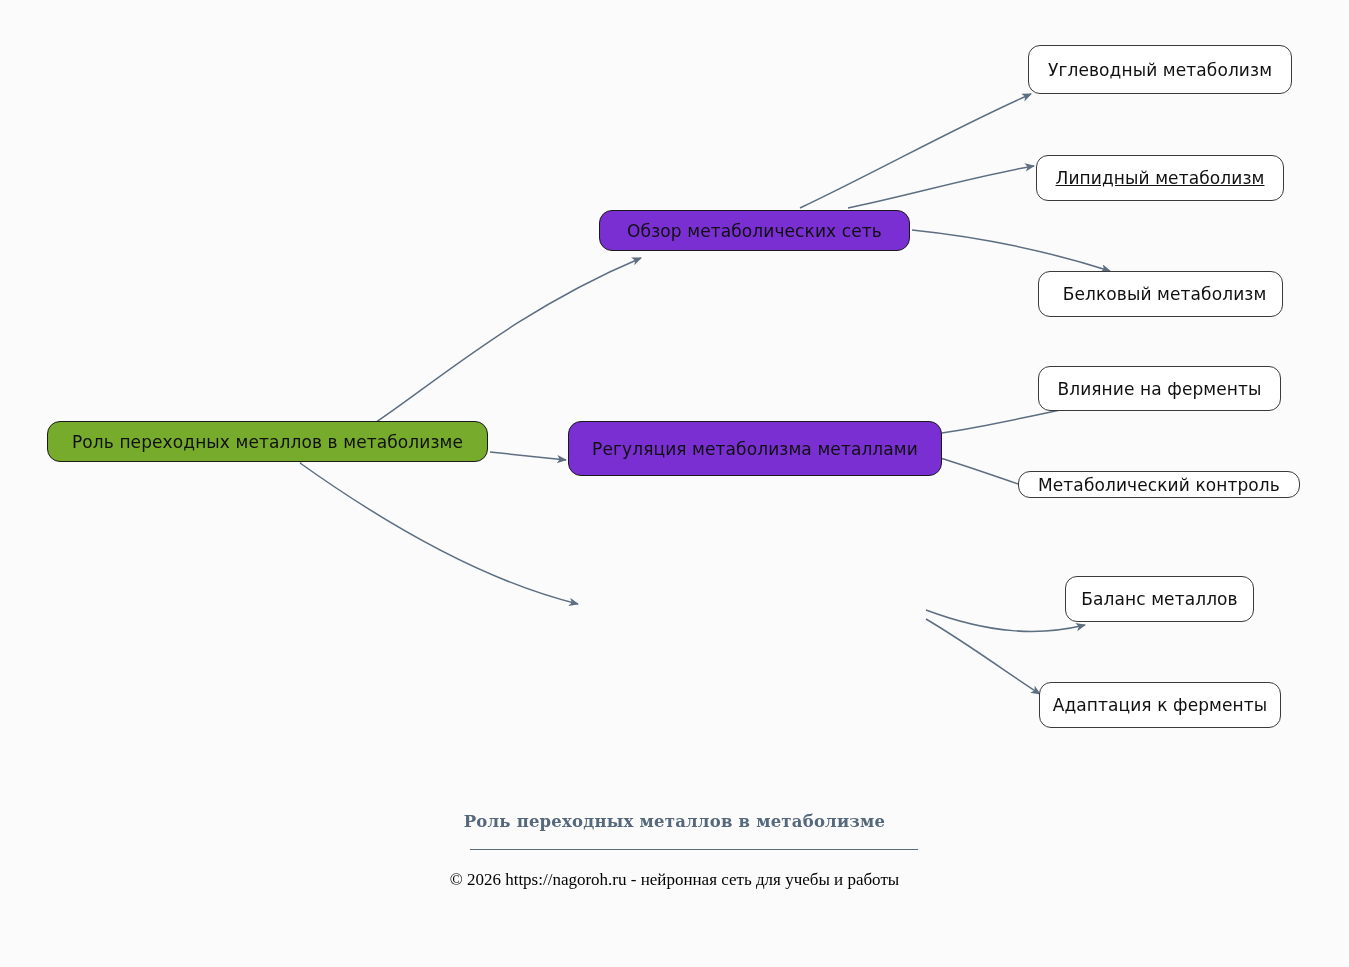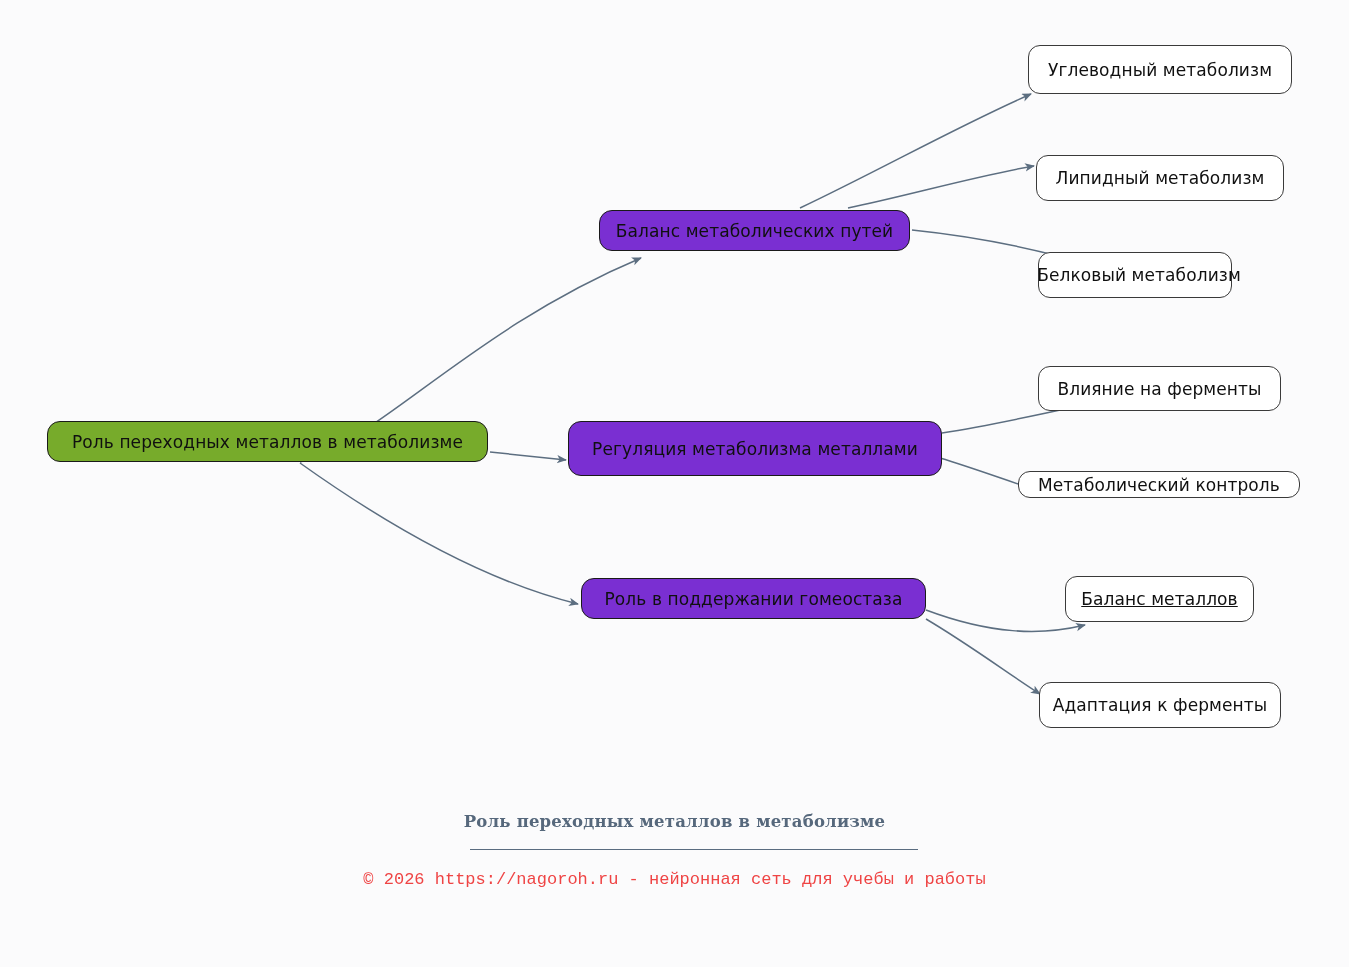--- a/index.html
+++ b/index.html
@@ -64,23 +64,23 @@
   .footer-rule {
     position: absolute;
     height: 1px;
     background: #5a6c80;
   }
   .footer-copy {
     position: absolute;
     left: 0;
     right: 0;
     text-align: center;
-    font-family: Liberation Mono, monospace;
+    font-family: Liberation Serif, serif;
     font-size: 17px;
-    color: #ef4444;
+    color: #000000;
   }
 </style>
 </head>
 <body>
 
 <div id="canvas">
 
   <svg id="edge-layer" viewBox="0 0 1349 967" xmlns="http://www.w3.org/2000/svg">
     <defs>
       <marker id="arrow" markerWidth="11" markerHeight="11" refX="9" refY="4.2" orient="auto" markerUnits="userSpaceOnUse">
@@ -99,46 +99,43 @@
         <path d="M 926 610 C 990 634, 1040 636, 1085 625" marker-end="url(#arrow)"></path>
         <path d="M 926 619 C 970 645, 1010 675, 1040 694" marker-end="url(#arrow)"></path>
       </g>
   </svg>
 
   <div class="node node-root" style="left: 47px; top: 421px; width: 441px; height: 41px;">
     <span>Роль переходных металлов в метаболизме</span>
   </div>
 
   <div class="node node-branch" style="left: 599px; top: 210px; width: 311px; height: 41px;">
-    <span>Баланс метаболических путей</span>
+    <span>Обзор метаболических сеть</span>
   </div>
   <div class="node node-leaf" style="left: 1028px; top: 45px; width: 264px; height: 49px;">
     <span>Углеводный метаболизм</span>
   </div>
-  <div class="node node-leaf" style="left: 1036px; top: 155px; width: 248px; height: 46px;">
+  <div class="node node-leaf" style="left: 1036px; top: 155px; width: 248px; height: 46px; text-decoration: underline;">
     <span>Липидный метаболизм</span>
   </div>
-  <div class="node node-leaf" style="left: 1038px; top: 252px; width: 194px; height: 46px; padding-left: 8px;">
+  <div class="node node-leaf" style="left: 1038px; top: 271px; width: 245px; height: 46px; padding-left: 8px;">
     <span>Белковый метаболизм</span>
   </div>
 
   <div class="node node-branch" style="left: 568px; top: 421px; width: 374px; height: 55px;">
     <span>Регуляция метаболизма металлами</span>
   </div>
   <div class="node node-leaf" style="left: 1038px; top: 366px; width: 243px; height: 45px;">
     <span>Влияние на ферменты</span>
   </div>
   <div class="node node-leaf" style="left: 1018px; top: 471px; width: 282px; height: 27px;">
     <span>Метаболический контроль</span>
   </div>
 
-  <div class="node node-branch" style="left: 581px; top: 578px; width: 345px; height: 41px;">
-    <span>Роль в поддержании гомеостаза</span>
-  </div>
-  <div class="node node-leaf" style="left: 1065px; top: 576px; width: 189px; height: 46px; text-decoration: underline;">
+  <div class="node node-leaf" style="left: 1065px; top: 576px; width: 189px; height: 46px;">
     <span>Баланс металлов</span>
   </div>
   <div class="node node-leaf" style="left: 1039px; top: 682px; width: 242px; height: 46px;">
     <span>Адаптация к ферменты</span>
   </div>
 
   <div class="footer-title" style="top:812px;">Роль переходных металлов в метаболизме</div>
   <div class="footer-rule" style="left:470px; top:849px; width:448px;"></div>
   <div class="footer-copy" style="top:870px;">© 2026 https://nagoroh.ru - нейронная сеть для учебы и работы</div>
 

